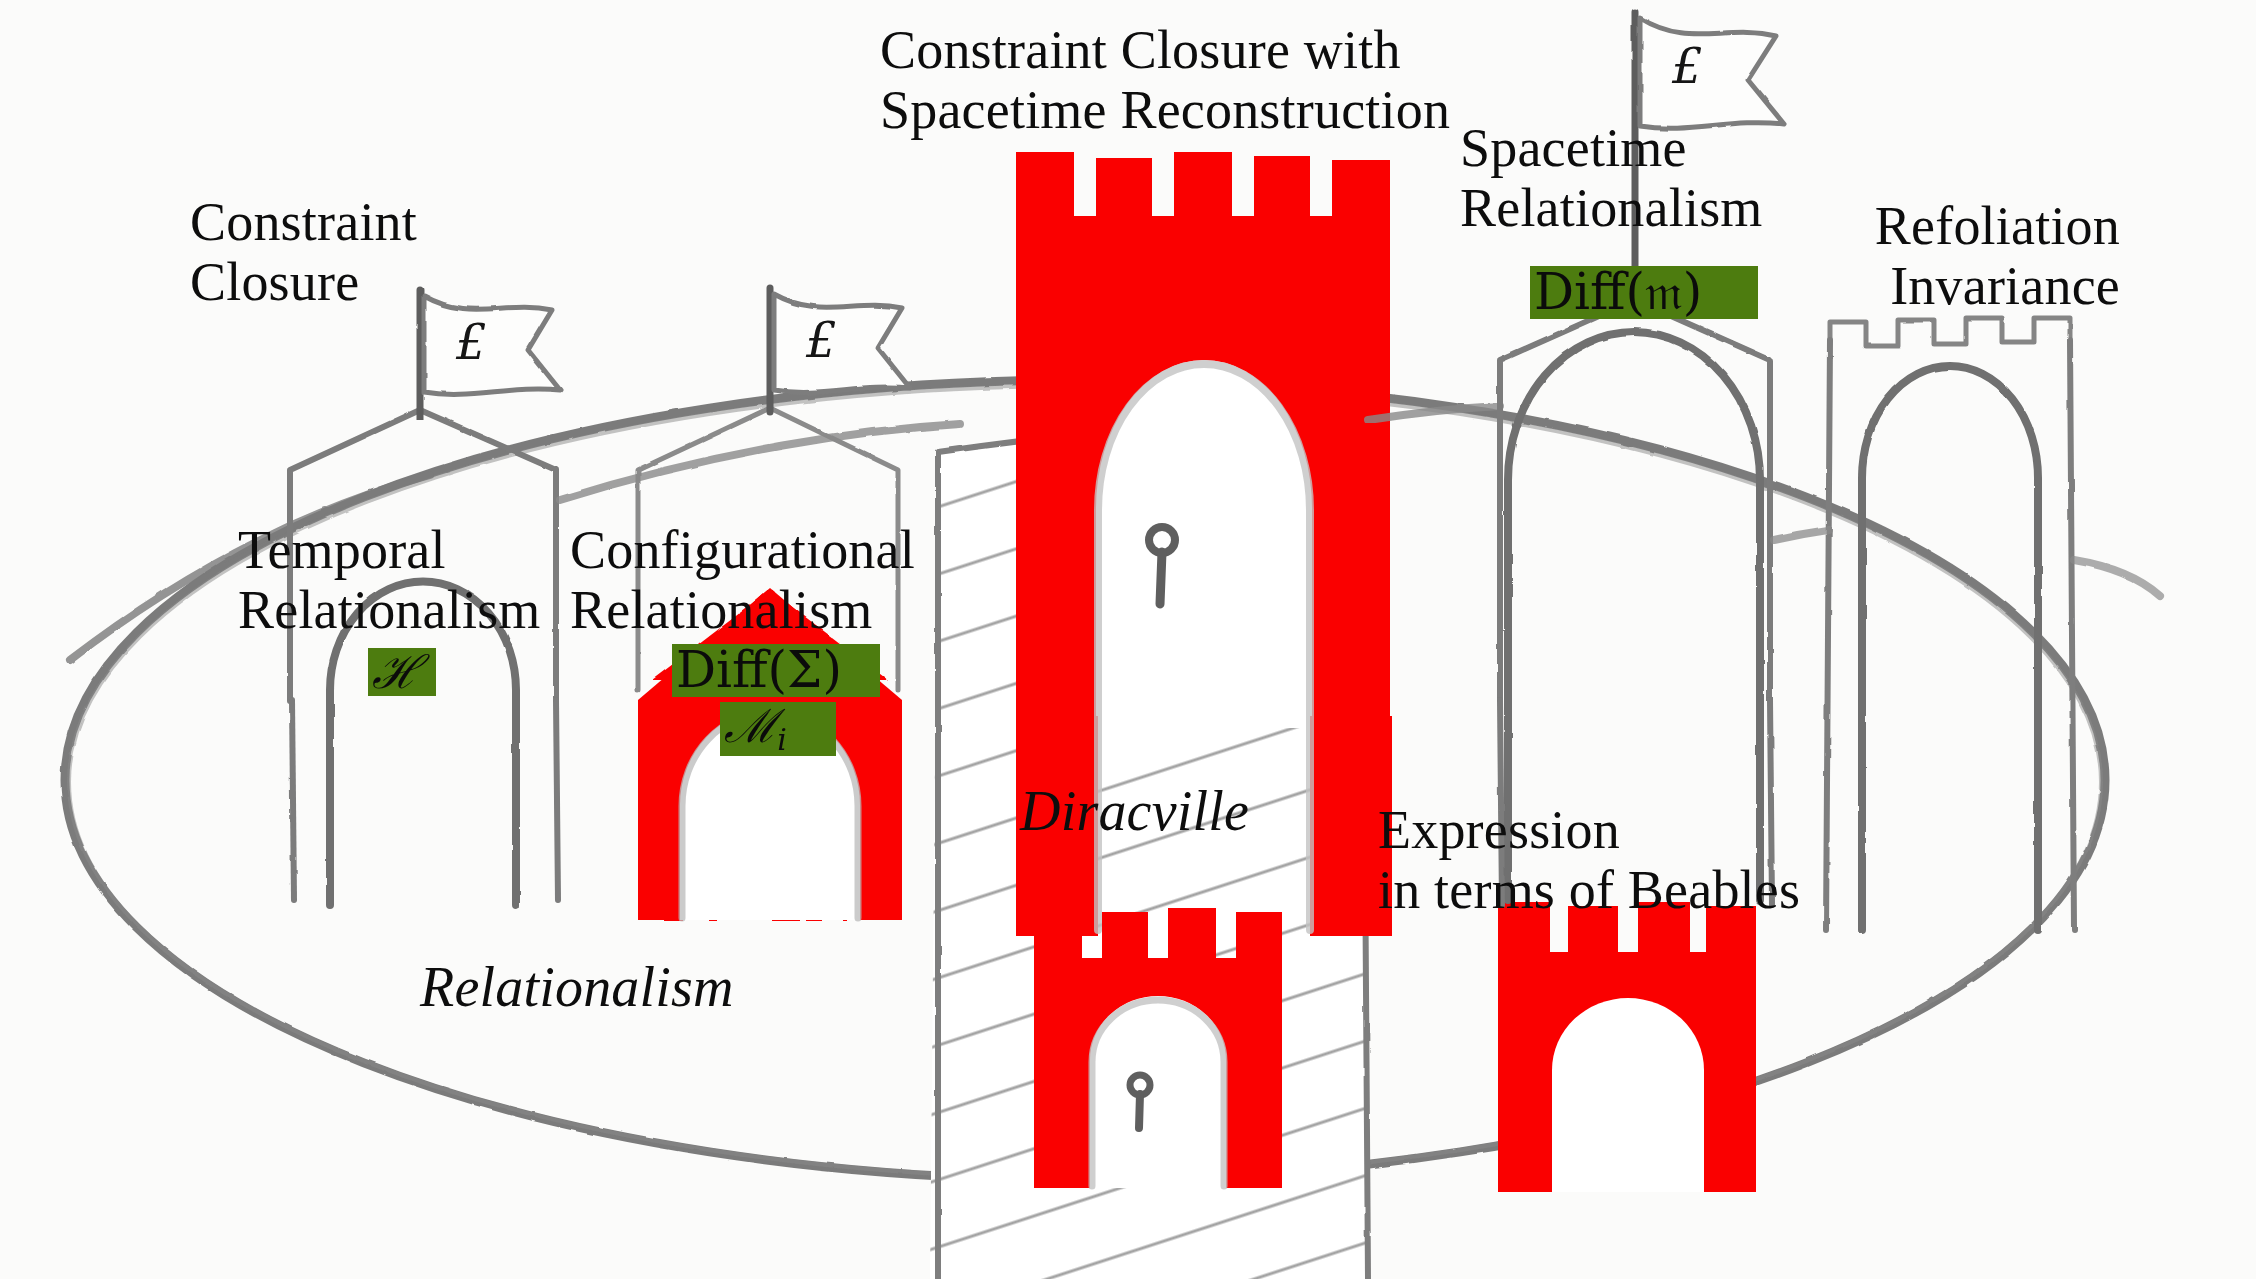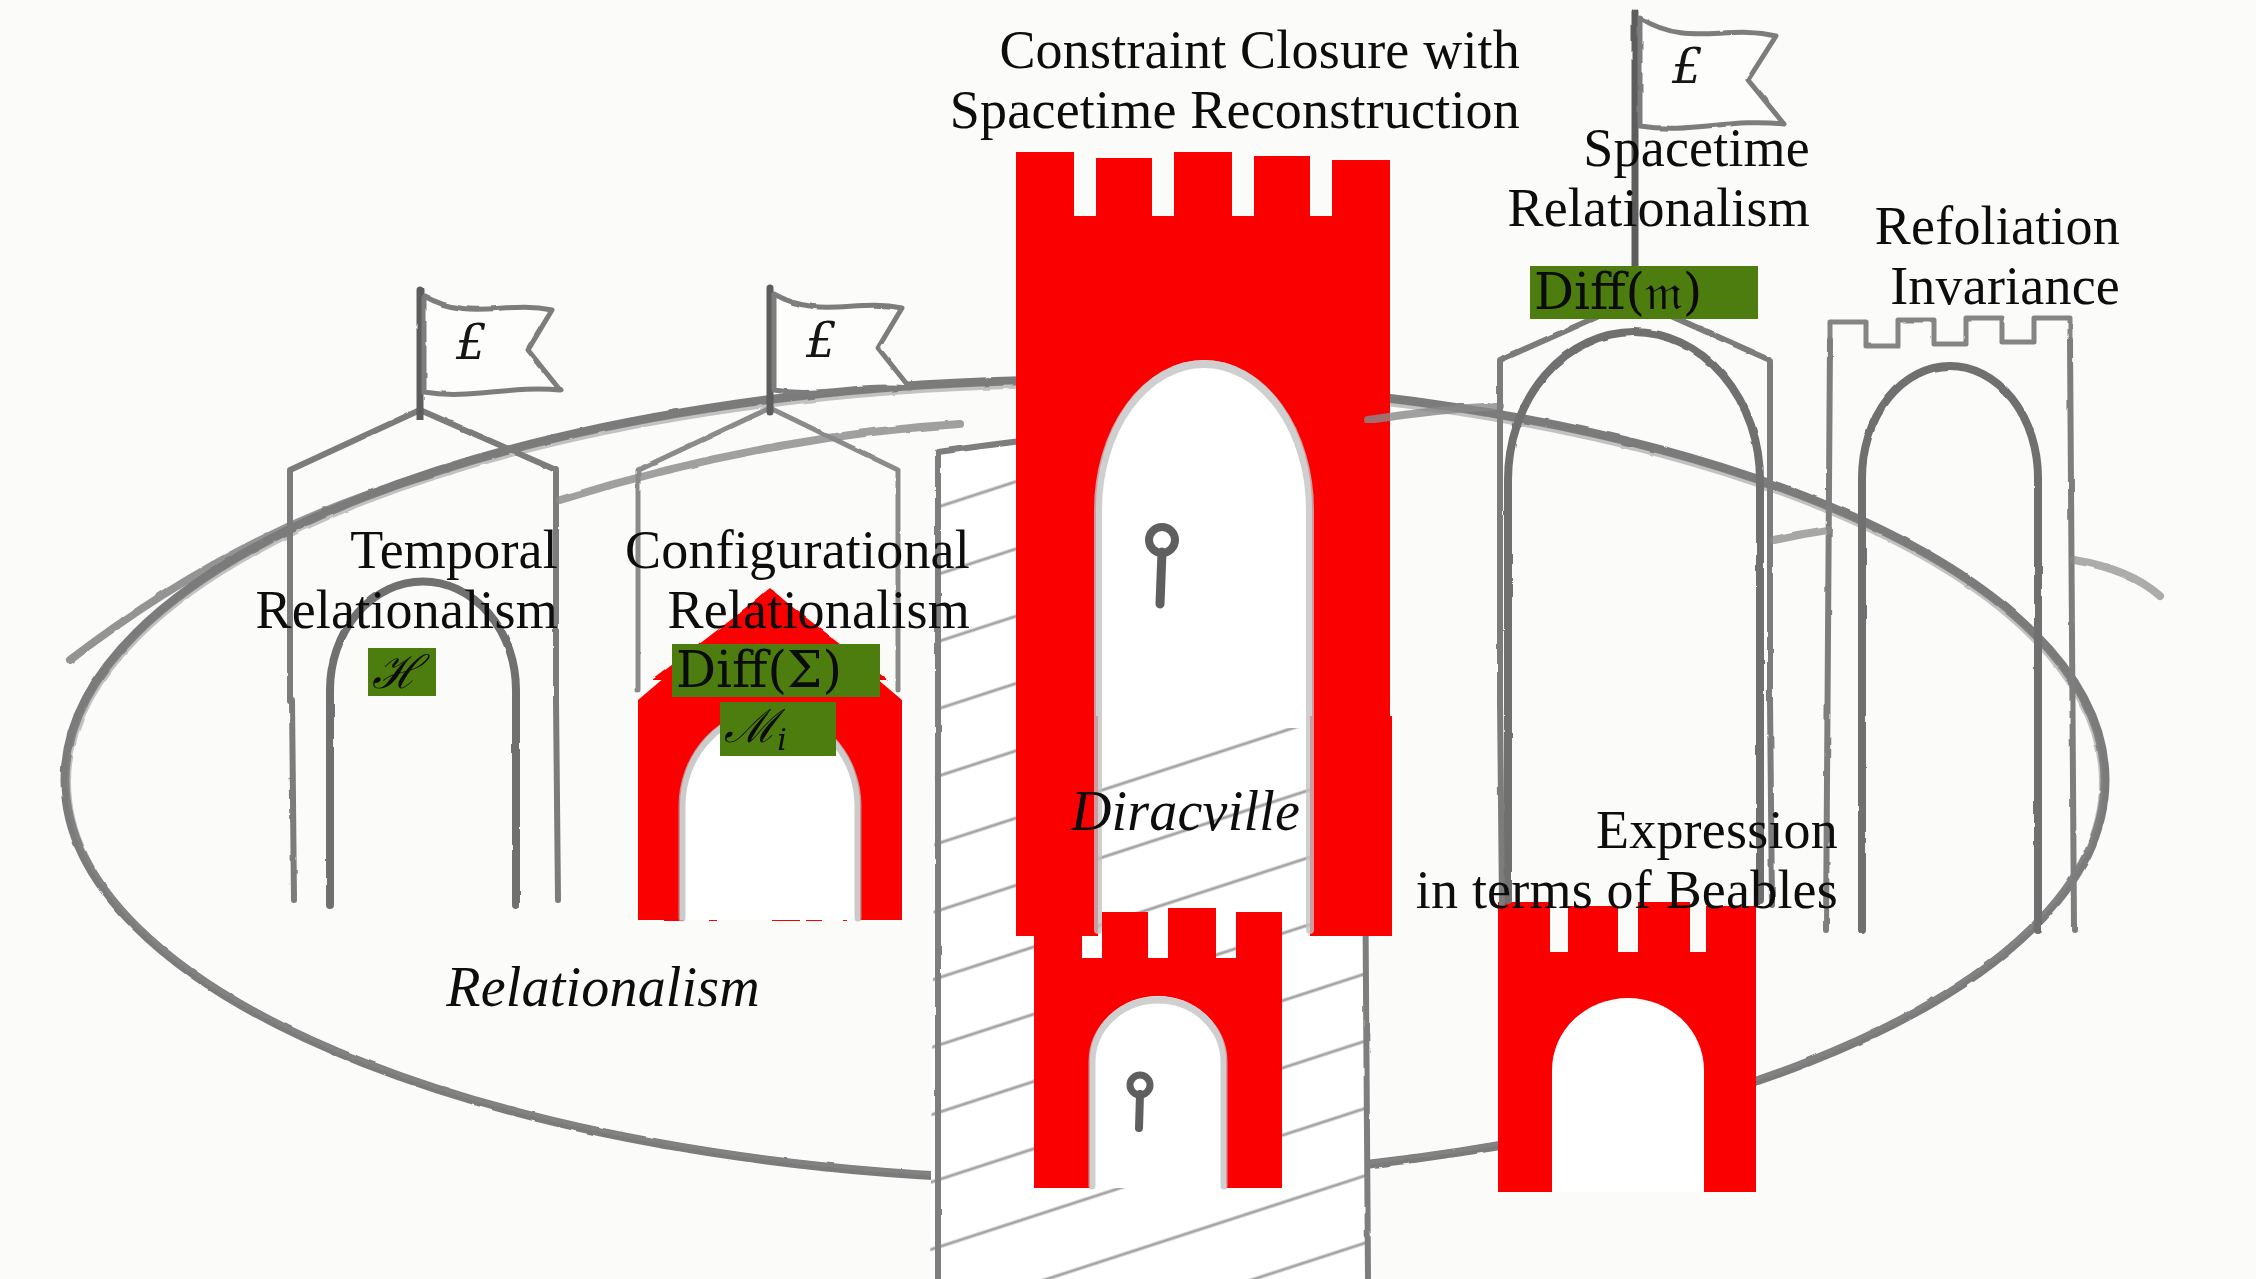--- a/index.html
+++ b/index.html
@@ -24,21 +24,21 @@
   #art {
     position: absolute;
     left: 0; top: 0;
     width: 2256px;
     height: 1279px;
   }
   .lbl {
     position: absolute;
     color: #0d0d0d;
     line-height: 1.12;
-    text-align: right;
+    text-align: left;
     white-space: pre-line;
     letter-spacing: 0.2px;
   }
   .lbl-plain { font-family: "Liberation Serif", "DejaVu Serif", serif; }
   .lbl-italic { font-style: italic; }
   .sym {
     position: absolute;
     background: #4d7c0f;
     color: #0b0b0b;
     line-height: 1.05;
@@ -223,20 +223,22 @@
       <path d="M 1862 930 L 1862 478 A 88 112 0 0 1 2038 478 L 2038 930" fill="none" stroke="#6f6f6f" stroke-width="8" stroke-linecap="round"></path>
     </g>
 
     <g filter="url(#roughsoft)">
       <path d="M 1774 540 C 1800 534 1814 532 1828 530" fill="none" stroke="#8a8a8a" stroke-width="8" stroke-linecap="round" opacity="0.75"></path>
       <path d="M 2074 560 C 2110 566 2140 578 2160 596" fill="none" stroke="#8a8a8a" stroke-width="8" stroke-linecap="round" opacity="0.7"></path>
     </g>
 
   </svg>
 
+  <div class="lbl lbl-plain" style="left:190px; top:192px; width:340px; font-size:54px;">Constraint
+Closure</div>
 
   <div class="lbl lbl-plain" style="left:880px; top:20px; width:640px; font-size:54px;">Constraint Closure with
 Spacetime Reconstruction</div>
 
   <div class="lbl lbl-plain" style="left:1460px; top:118px; width:350px; font-size:54px;">Spacetime
 Relationalism</div>
 
   <div class="lbl lbl-plain" style="left:1800px; top:196px; width:320px; font-size:54px; text-align:right;">Refoliation
 Invariance</div>
 

